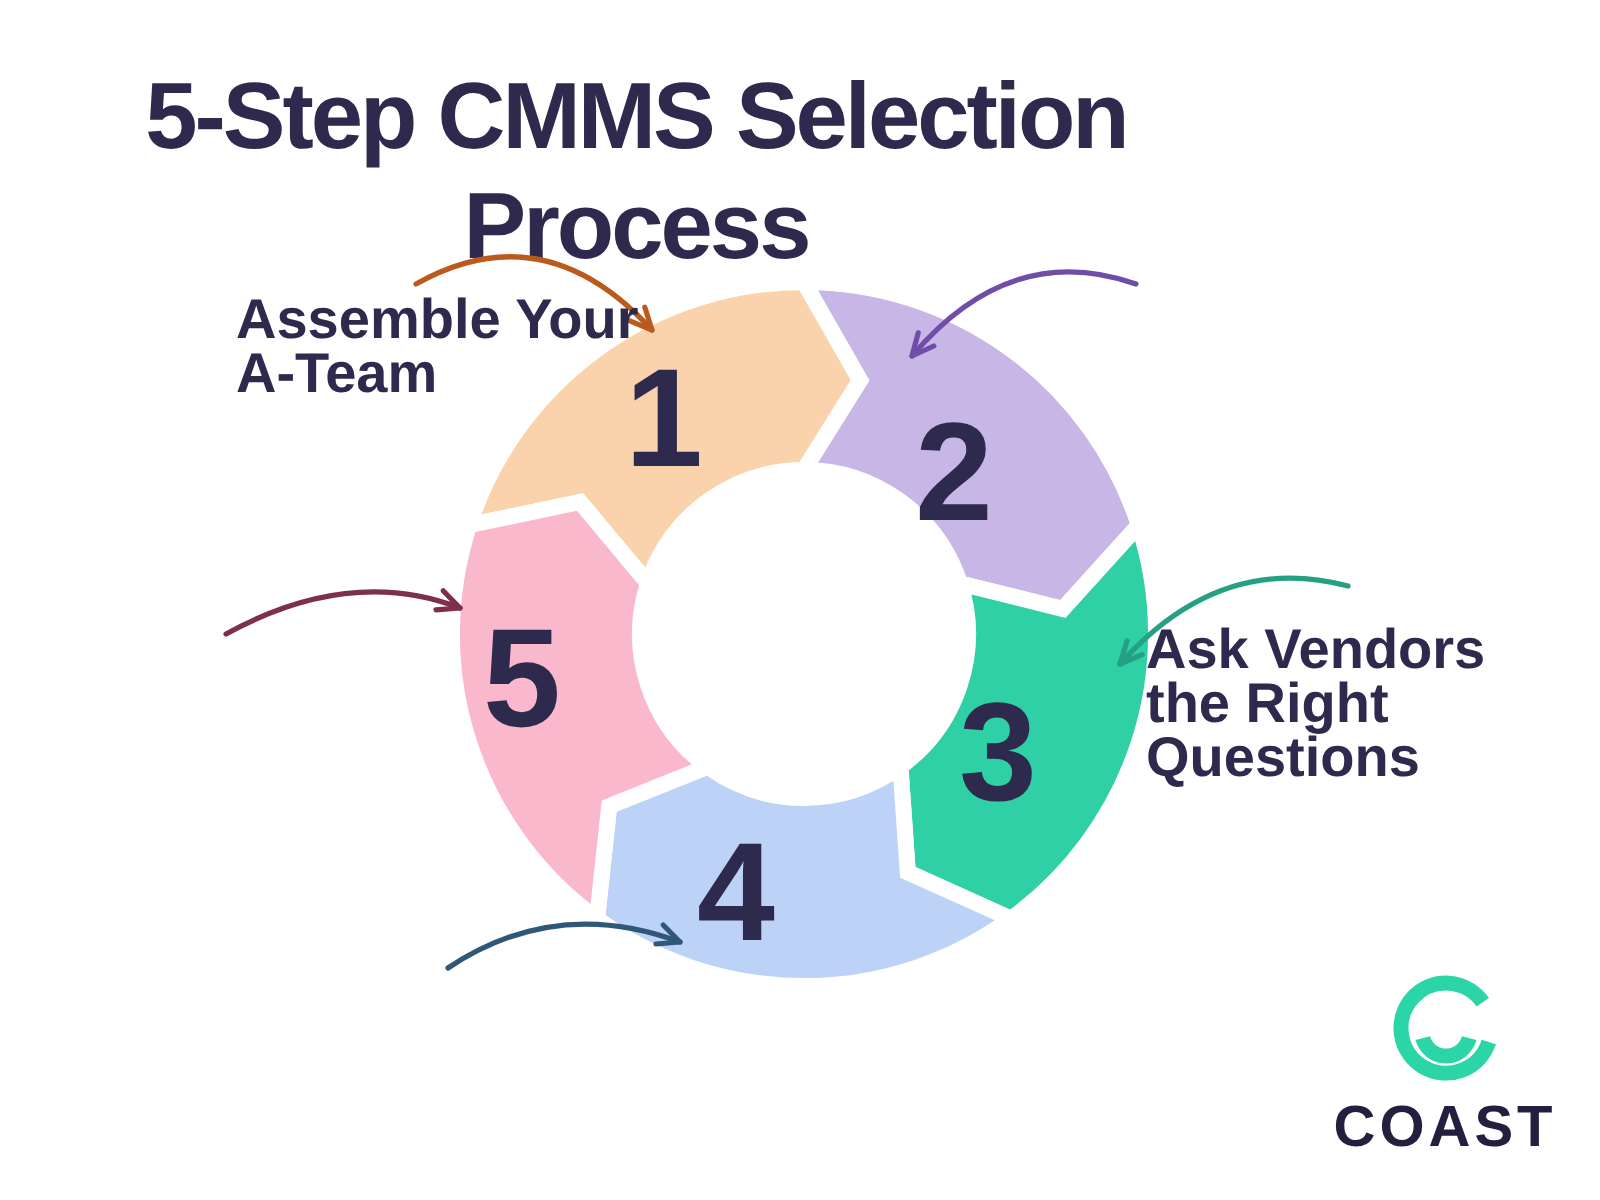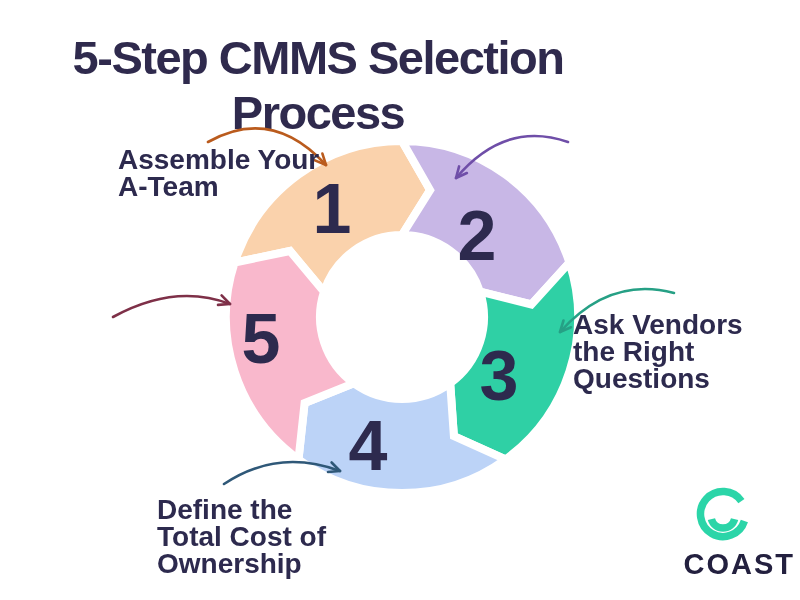--- a/index.html
+++ b/index.html
@@ -16,21 +16,21 @@
   .arrow path,.arrow polyline{fill:none;stroke-width:2.6;stroke-linecap:round;stroke-linejoin:round;}
   .num{
     position:absolute;transform:translate(-50%,-50%);
     font-size:70px;font-weight:bold;color:#2D2A4E;line-height:1;
   }
   .lbl{
     position:absolute;font-size:28px;font-weight:bold;color:#2D2A4E;
     line-height:27px;white-space:nowrap;
   }
   .lbl span{display:block;}
-  .logo{position:absolute;left:650px;top:487px;width:145px;text-align:right;}
+  .logo{position:absolute;left:650px;top:487px;width:145px;text-align:center;}
   .logo-icon{display:block;margin:0 auto;}
   .logo-icon path{fill:none;stroke-width:7.5;}
   .wordmark{
     margin-top:7px;font-size:29px;font-weight:bold;letter-spacing:2px;color:#23203F;
   }
 </style>
 </head>
 <body>
 
 <div id="canvas">
@@ -77,25 +77,20 @@
     <span>Assemble Your</span>
     <span>A-Team</span>
   </div>
   <div class="lbl" style="left:557px;top:150px">
   </div>
   <div class="lbl" style="left:573px;top:311px">
     <span>Ask Vendors</span>
     <span>the Right</span>
     <span>Questions</span>
   </div>
-  <div class="lbl" style="left:157px;top:496px">
-    <span>Define the</span>
-    <span>Total Cost of</span>
-    <span>Ownership</span>
-  </div>
 
   <div class="logo">
     <svg class="logo-icon" width="54" height="54" viewBox="0 0 54 54" stroke="#2BD5A8">
       <path d="M 45.4 14.1 A 22.5 22.5 0 1 0 48.4 34.0"></path>
       <path d="M 15.4 32.1 A 12 12 0 0 0 38.6 32.1"></path>
     </svg>
     <div class="wordmark">COAST</div>
   </div>
 
 </div>

